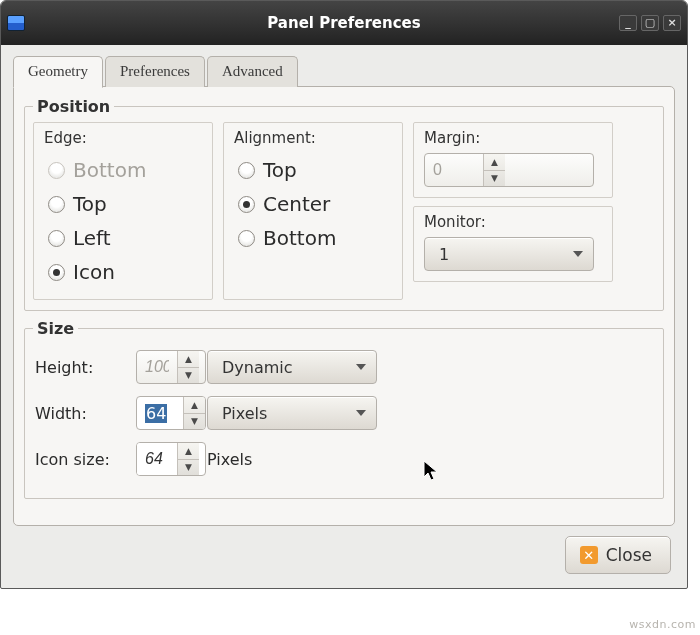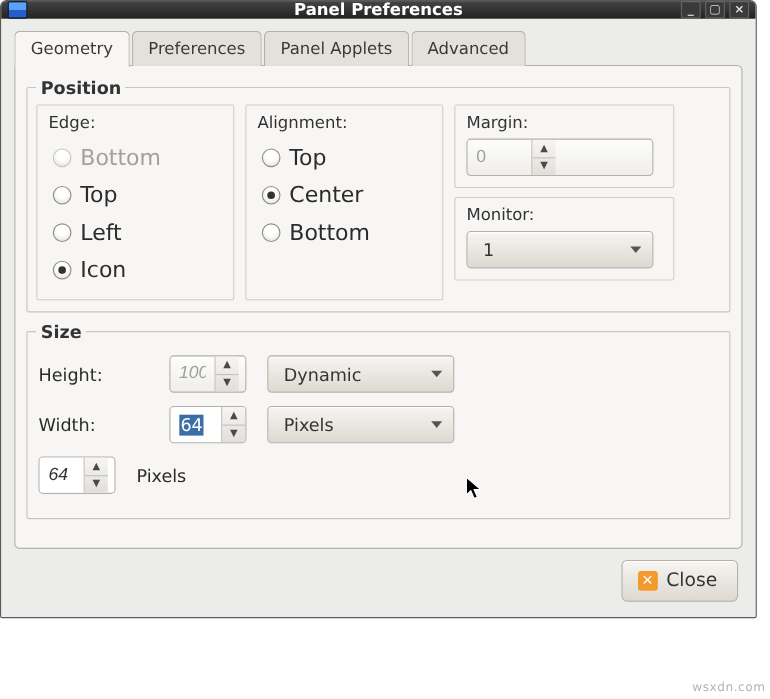--- a/index.html
+++ b/index.html
@@ -14,21 +14,21 @@
   }
   .window {
     width: 688px;
     margin: 0;
     border: 1px solid #5a5a5a;
     background: #ececea;
     border-radius: 6px 6px 2px 2px;
     overflow: hidden;
   }
   .titlebar {
-    height: 16px;
+    height: 44px;
     background: linear-gradient(to bottom, #444 0%, #333 50%, #222 100%);
     display: flex;
     align-items: center;
     color: #fff;
     font-weight: bold;
     position: relative;
   }
   .titlebar .appicon {
     width: 18px; height: 16px;
     margin-left: 6px;
@@ -70,20 +70,21 @@
   }
   .tab {
     padding: 6px 14px 7px 14px;
     border:1px solid #b4b0aa;
     border-bottom:none;
     background:#e3e1dc;
     border-radius:5px 5px 0 0;
     margin-right:2px;
     color:#3a3a3a;
     position:relative;
+    font-family:Liberation Serif, serif;
   }
   .tab.active {
     background:#f7f6f4;
     border-bottom:1px solid #f7f6f4;
     top:1px;
   }
   .tabpanel {
     border:1px solid #b4b0aa;
     background:#f7f6f4;
     border-radius:0 5px 5px 5px;
@@ -208,21 +209,21 @@
     margin-left:14px;
     width:0;height:0;
     border-left:5px solid transparent;
     border-right:5px solid transparent;
     border-top:6px solid #555;
   }
   
   .size-row {
     display:flex;
     align-items:center;
-    gap:19px;
+    gap:1px;
     margin:6px 0 12px 2px;
   }
   .size-row .label { width:100px; font-size:16px; }
   .plain-text { font-size:16px; }
   
   .bottombar {
     display:flex;
     justify-content:flex-end;
     padding:10px 4px 2px 4px;
   }
@@ -277,21 +278,20 @@
       <div class="winbtn">_</div>
       <div class="winbtn">▢</div>
       <div class="winbtn">×</div>
     </div>
   </div>
 
   <div class="client">
     <div class="tabs">
       <div class="tab active">Geometry</div>
       <div class="tab">Preferences</div>
-      <div class="tab">Panel Applets</div>
       <div class="tab">Advanced</div>
     </div>
 
     <div class="tabpanel">
 
       <fieldset>
         <legend>Position</legend>
         <div class="pos-grid">
 
           <div class="pos-col">
@@ -381,20 +381,21 @@
               <div class="arr">▼</div>
             </div>
           </div>
           <div class="combo" style="min-width:170px;">
             <span>Pixels</span>
             <span class="caret"></span>
           </div>
         </div>
 
         <div class="size-row">
+          <div class="label">Icon size:</div>
           <div class="spin compact" style="background:#fff;">
             <input style="background: rgb(255, 255, 255);" value="64">
             <div class="spin-btns">
               <div class="arr">▲</div>
               <div class="arr">▼</div>
             </div>
           </div>
           <div class="plain-text">Pixels</div>
         </div>
 

